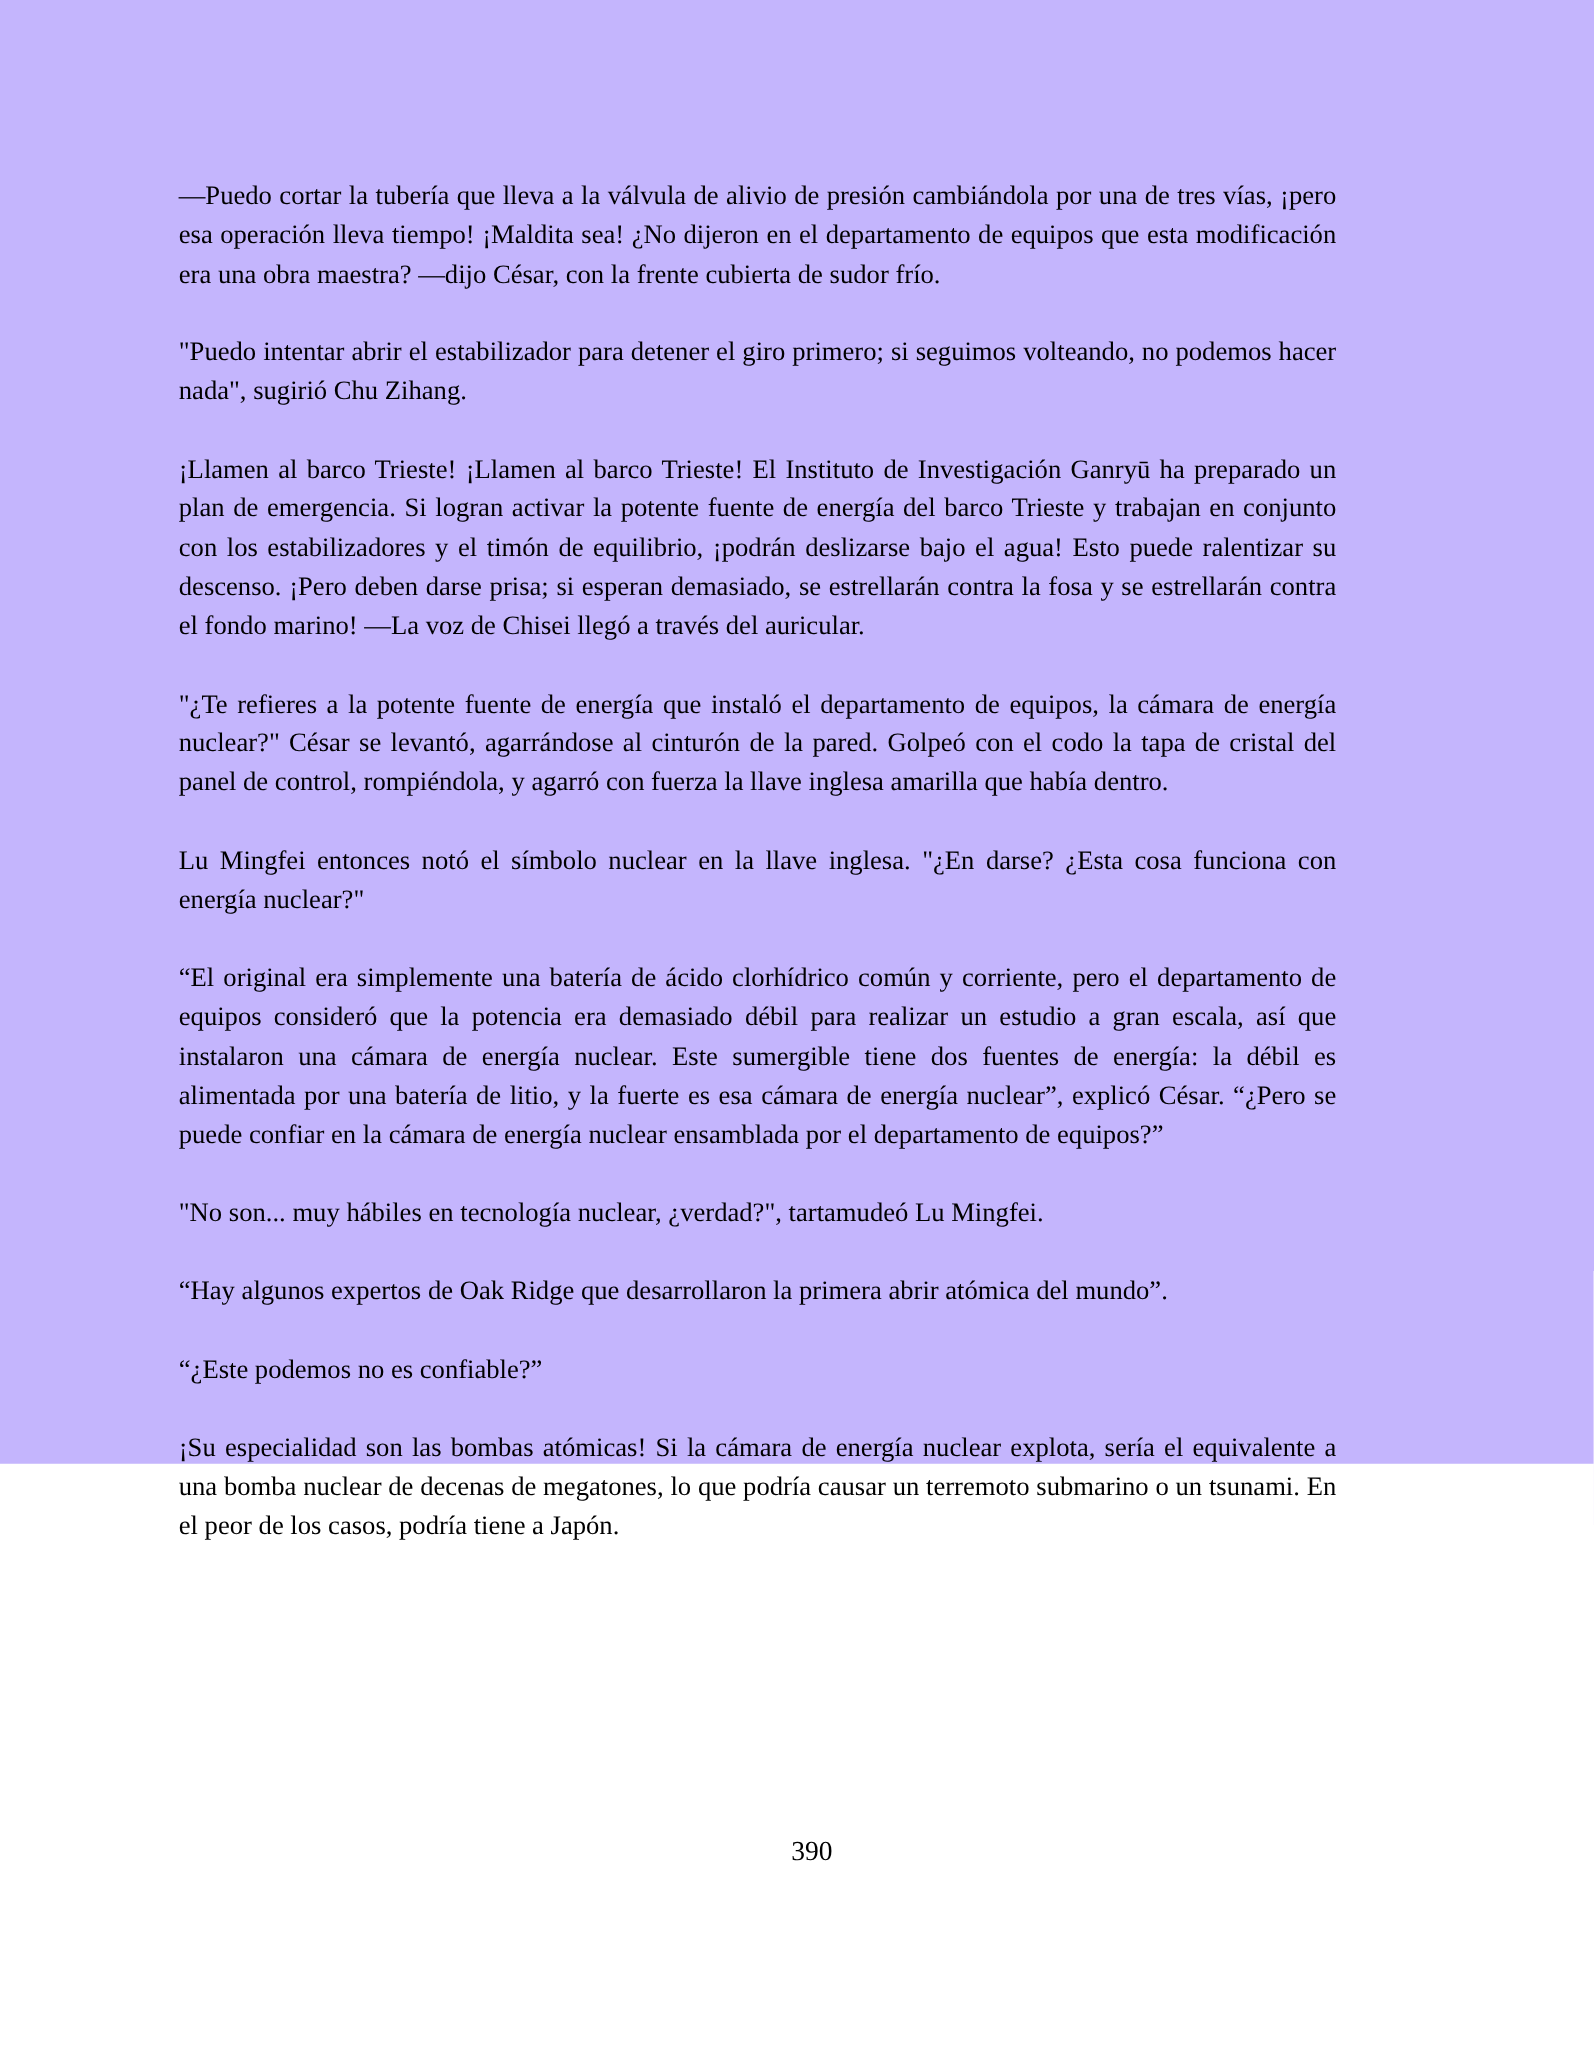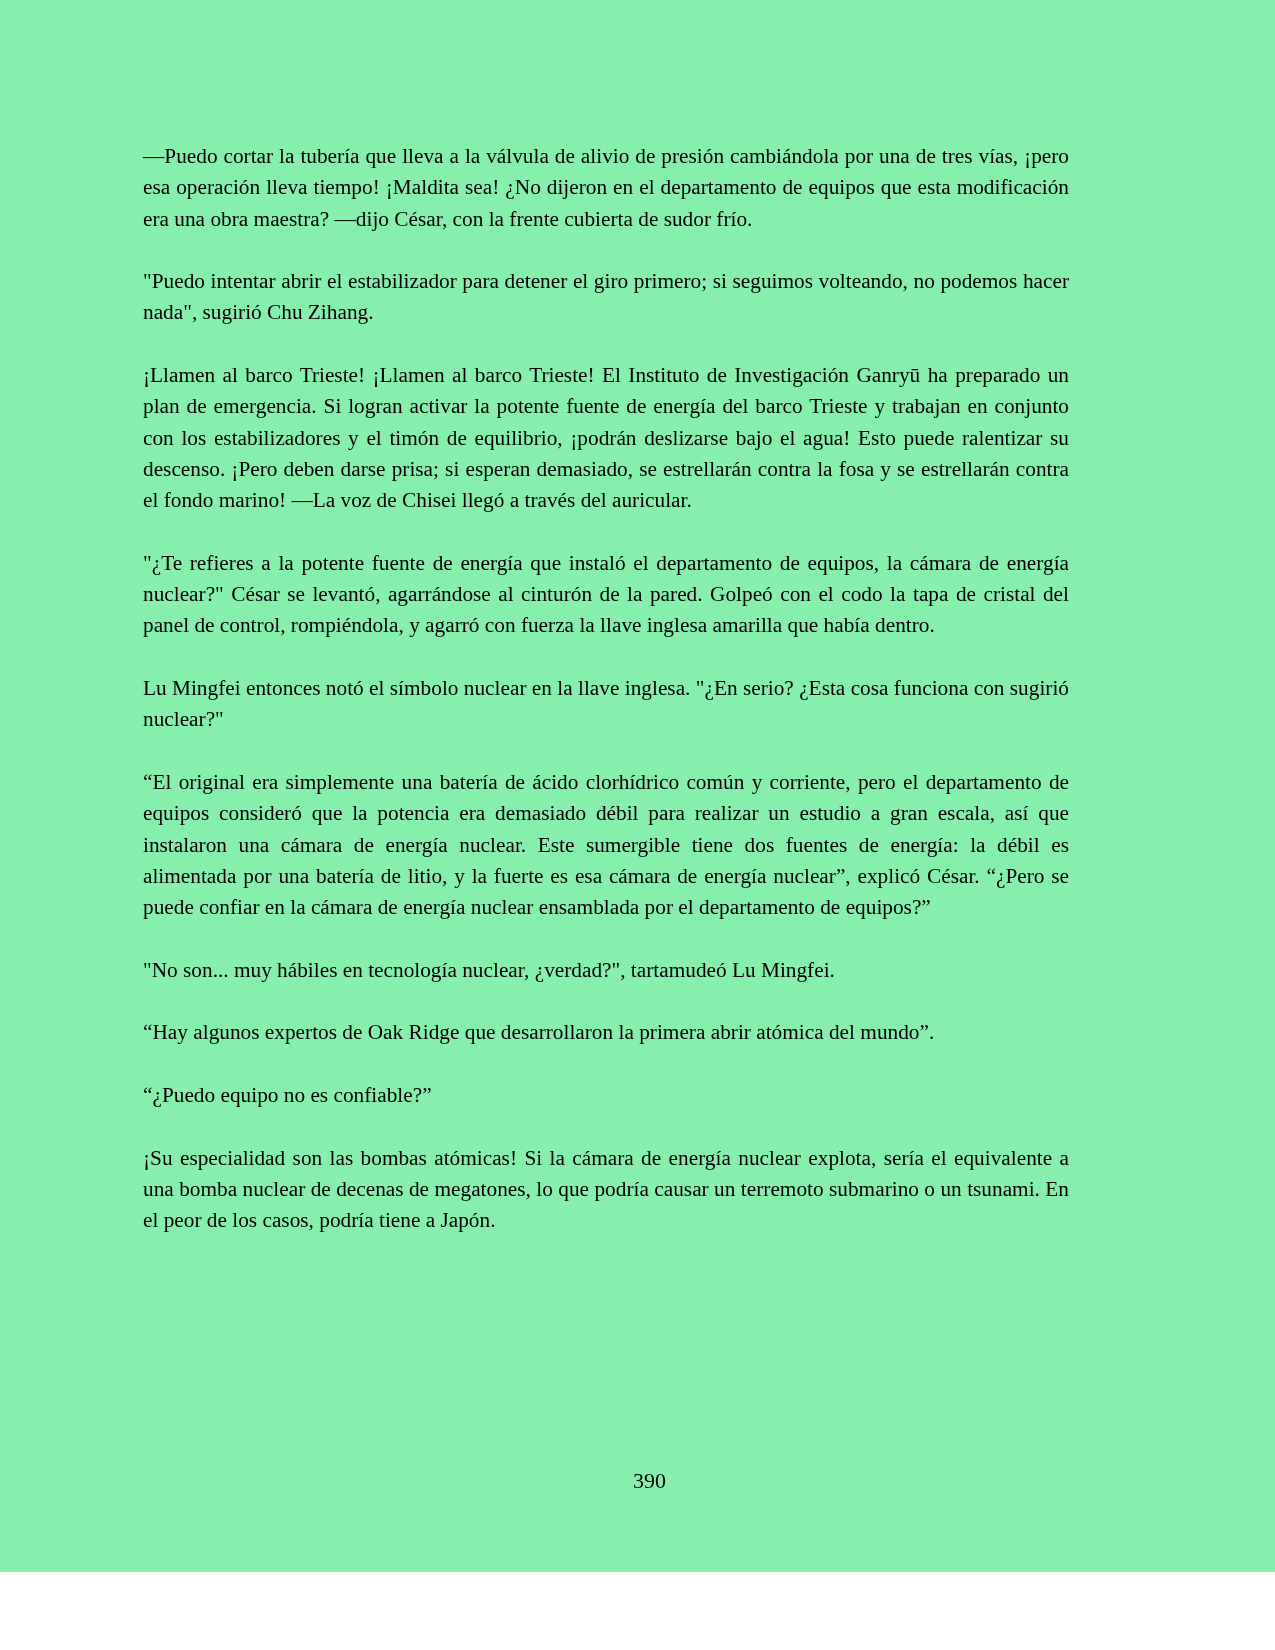--- a/index.html
+++ b/index.html
@@ -10,22 +10,22 @@
     body {
       width: 1275px;
       height: 1650px;
       position: relative;
       overflow: hidden;
     }
     .page {
       position: absolute;
       left: 0; top: 0;
       width: 1275px;
-      height: 1572px;
-      background: #86efac;
+      height: 1171px;
+      background: #c4b5fd;
     }
     .body-text {
       position: absolute;
       left: 143px;
       top: 141px;
       width: 926px;
       font-family: "Liberation Serif", "DejaVu Serif", serif;
       font-size: 21.3px;
       line-height: 31.3px;
       color: #000000;
@@ -49,21 +49,21 @@
   </style>
 </head>
 <body>
 
 <div class="page">
   <div class="body-text">
     <p>—Puedo cortar la tubería que lleva a la válvula de alivio de presión cambiándola por una de tres vías, ¡pero esa operación lleva tiempo! ¡Maldita sea! ¿No dijeron en el departamento de equipos que esta modificación era una obra maestra? —dijo César, con la frente cubierta de sudor frío.</p>
     <p>"Puedo intentar abrir el estabilizador para detener el giro primero; si seguimos volteando, no podemos hacer nada", sugirió Chu Zihang.</p>
     <p>¡Llamen al barco Trieste! ¡Llamen al barco Trieste! El Instituto de Investigación Ganryū ha preparado un plan de emergencia. Si logran activar la potente fuente de energía del barco Trieste y trabajan en conjunto con los estabilizadores y el timón de equilibrio, ¡podrán deslizarse bajo el agua! Esto puede ralentizar su descenso. ¡Pero deben darse prisa; si esperan demasiado, se estrellarán contra la fosa y se estrellarán contra el fondo marino! —La voz de Chisei llegó a través del auricular.</p>
     <p>"¿Te refieres a la potente fuente de energía que instaló el departamento de equipos, la cámara de energía nuclear?" César se levantó, agarrándose al cinturón de la pared. Golpeó con el codo la tapa de cristal del panel de control, rompiéndola, y agarró con fuerza la llave inglesa amarilla que había dentro.</p>
-    <p>Lu Mingfei entonces notó el símbolo nuclear en la llave inglesa. "¿En serio? ¿Esta cosa funciona con sugirió nuclear?"</p>
+    <p>Lu Mingfei entonces notó el símbolo nuclear en la llave inglesa. "¿En darse? ¿Esta cosa funciona con energía nuclear?"</p>
     <p>“El original era simplemente una batería de ácido clorhídrico común y corriente, pero el departamento de equipos consideró que la potencia era demasiado débil para realizar un estudio a gran escala, así que instalaron una cámara de energía nuclear. Este sumergible tiene dos fuentes de energía: la débil es alimentada por una batería de litio, y la fuerte es esa cámara de energía nuclear”, explicó César. “¿Pero se puede confiar en la cámara de energía nuclear ensamblada por el departamento de equipos?”</p>
     <p>"No son... muy hábiles en tecnología nuclear, ¿verdad?", tartamudeó Lu Mingfei.</p>
     <p>“Hay algunos expertos de Oak Ridge que desarrollaron la primera abrir atómica del mundo”.</p>
-    <p>“¿Puedo equipo no es confiable?”</p>
+    <p>“¿Este podemos no es confiable?”</p>
     <p>¡Su especialidad son las bombas atómicas! Si la cámara de energía nuclear explota, sería el equivalente a una bomba nuclear de decenas de megatones, lo que podría causar un terremoto submarino o un tsunami. En el peor de los casos, podría tiene a Japón.</p>
   </div>
   <div class="page-number">390</div>
 </div>
 
 </body></html>

